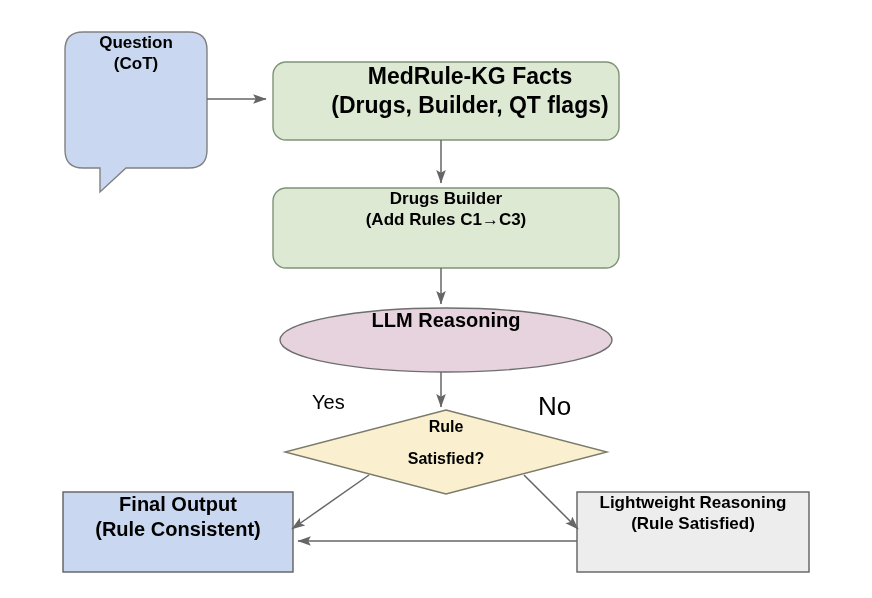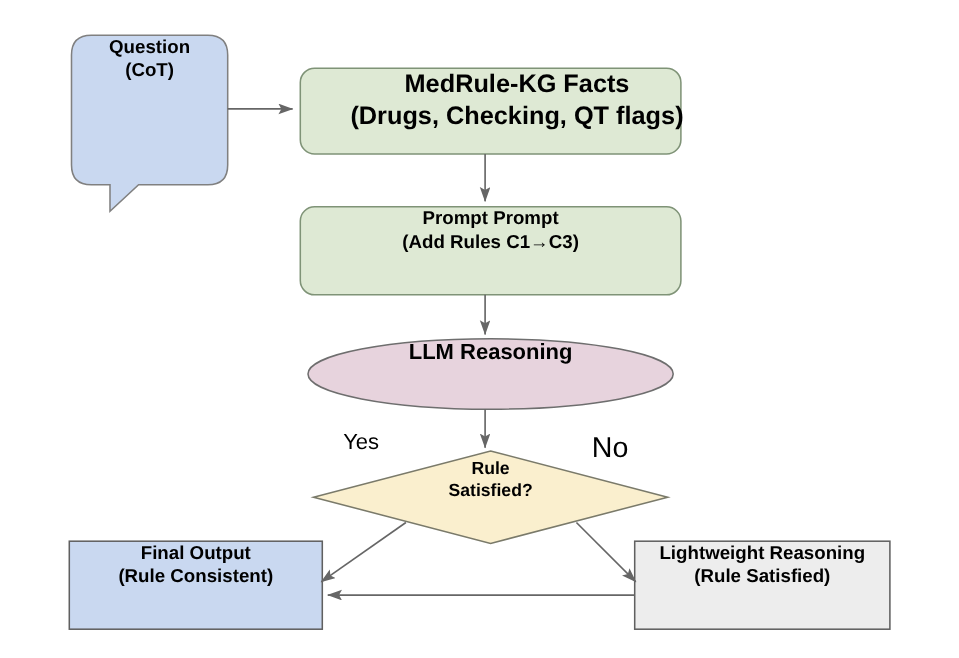--- a/index.html
+++ b/index.html
@@ -93,38 +93,38 @@
     <line x1="577" y1="541" x2="298" y2="541" stroke="#666666" stroke-width="1.5" marker-end="url(#arrowGray)"></line>
   </svg>
 
   <div class="node-label" style="left:65px; top:32px; width:142px; height:136px; font-size:17px;">
     <span>Question</span>
     <span>(CoT)</span>
   </div>
 
   <div class="node-label" style="left:273px; top:62px; width:346px; height:78px; font-size:23px;margin-left:24px;">
     <span>MedRule-KG Facts</span>
-    <span>(Drugs, Checking, QT flags)</span>
+    <span>(Drugs, Builder, QT flags)</span>
   </div>
 
   <div class="node-label" style="left:273px; top:188px; width:346px; height:80px; font-size:17px;">
-    <span>Prompt Prompt</span>
+    <span>Drugs Builder</span>
     <span>(Add Rules C1→C3)</span>
   </div>
 
   <div class="node-label" style="left:280px; top:308px; width:332px; height:64px; font-size:20px;">
     <span>LLM Reasoning</span>
   </div>
 
-  <div class="node-label" style="left:346px; top:417px; width:200px; height:70px; font-size:16px;">
+  <div class="node-label" style="left:346px; top:417px; width:200px; height:70px; font-size:16px;gap:12px;">
     <span>Rule</span>
     <span>Satisfied?</span>
   </div>
 
-  <div class="node-label" style="left:63px; top:492px; width:230px; height:80px; font-size:17px;">
+  <div class="node-label" style="left:63px; top:492px; width:230px; height:80px; font-size:20px;">
     <span>Final Output</span>
     <span>(Rule Consistent)</span>
   </div>
 
   <div class="node-label" style="left:577px; top:492px; width:232px; height:80px; font-size:17px;">
     <span>Lightweight Reasoning</span>
     <span>(Rule Satisfied)</span>
   </div>
 
   <div class="edge-label" style="left:312px; top:391px; font-size:20px;">Yes</div>

